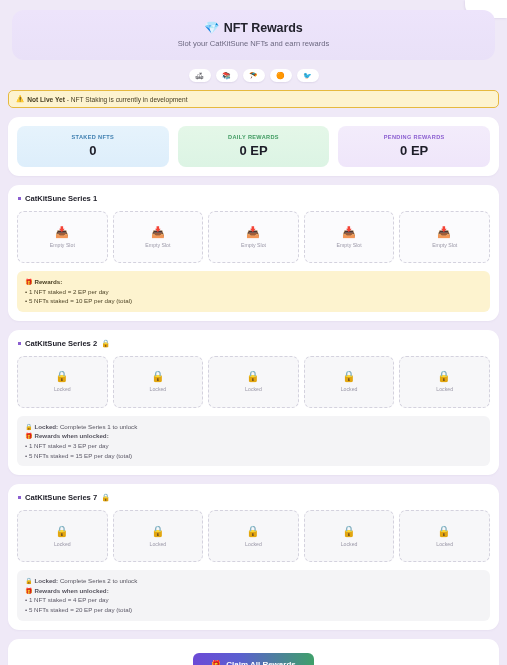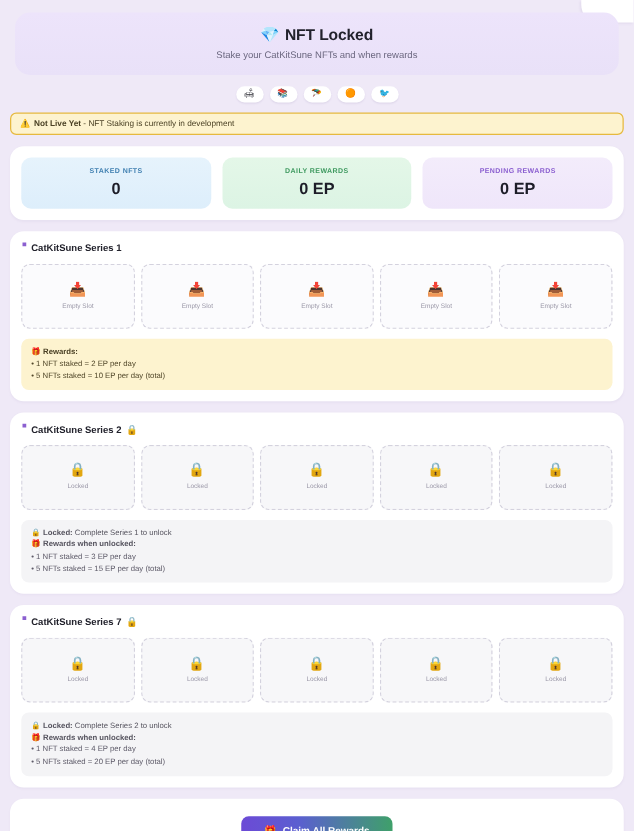--- a/index.html
+++ b/index.html
@@ -131,21 +131,21 @@
 
   .stat-value {
     font-size: 13px;
     font-weight: bold;
     color: #1d1d28;
   }
 
   
   .series-head {
     display: flex;
-    align-items: flex-start;
+    align-items: center;
     gap: 4px;
     font-size: 7.6px;
     font-weight: bold;
     color: #22222c;
     margin-bottom: 8px;
     padding-left: 1px;
   }
   .bullet {
     width: 3px; height: 3px;
     background: #8b5fd0;
@@ -218,23 +218,23 @@
 </head>
 <body>
 
 <div class="corner-artifact"></div>
 
 <div class="page">
 
   <div class="hero">
     <div class="hero-title">
       <span>💎</span>
-      <span>NFT Locked</span>
+      <span>NFT Rewards</span>
     </div>
-    <div class="hero-sub">Stake your CatKitSune NFTs and when rewards</div>
+    <div class="hero-sub">Slot your CatKitSune NFTs and earn rewards</div>
   </div>
 
   <div class="icon-row" id="icon-row">
       <div class="icon-pill">🛋</div>
       <div class="icon-pill">📚</div>
       <div class="icon-pill">🪂</div>
       <div class="icon-pill">🟠</div>
       <div class="icon-pill">🐦</div>
     </div>
 

